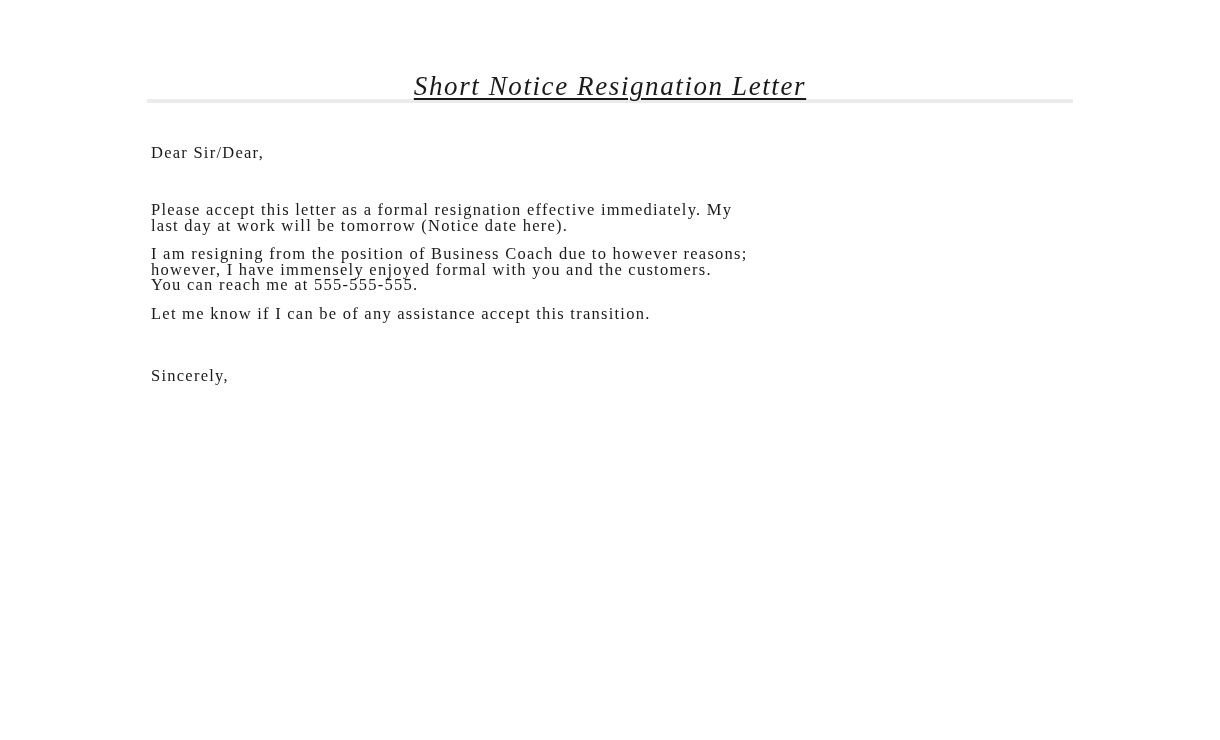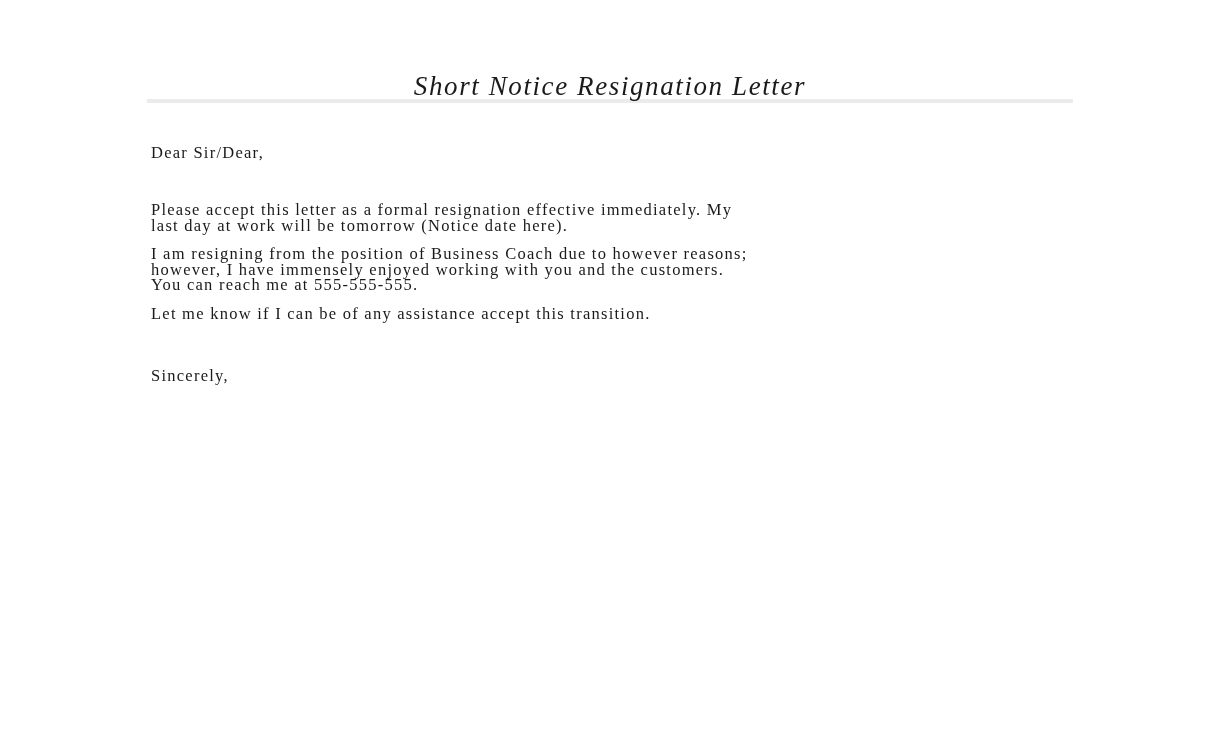--- a/index.html
+++ b/index.html
@@ -2,36 +2,36 @@
 <html><head>
 <meta charset="utf-8">
 <style>
   html, body { margin:0; padding:0; background:#ffffff; }
   body { width:1220px; height:740px; position:relative; overflow:hidden;
          font-family:"Liberation Serif", serif; color:#1a1a1a; }
   .title-wrap { position:absolute; left:147px; top:70px; width:926px; height:34px; }
   .title-rule { position:absolute; left:0; right:0; top:29px; height:4px; background:#ebebeb; }
   .title { position:absolute; left:0; right:0; top:0; text-align:center;
            font-style:italic; font-size:27px; letter-spacing:1.6px; line-height:32px; }
-  .title span { text-decoration-thickness:2px; text-underline-offset:3px; }
+  .title span { text-decoration:underline; text-decoration-thickness:2px; text-underline-offset:3px; }
   .line { position:absolute; left:151px; font-size:16.5px; letter-spacing:1.25px;
           white-space:nowrap; line-height:16px; transform-origin:left top; }
 </style>
 </head>
 <body>
 
 <div class="title-wrap">
   <div class="title-rule"></div>
   <div class="title"><span>Short Notice Resignation Letter</span></div>
 </div>
 
 <div class="line" style="top:145px">Dear Sir/Dear,</div>
 
 <div class="line" style="top:202px">Please accept this letter as a formal resignation effective immediately. My</div>
 <div class="line" style="top:218px">last day at work will be tomorrow (Notice date here).</div>
 
 <div class="line" style="top:246px">I am resigning from the position of Business Coach due to however reasons;</div>
-<div class="line" style="top:262px">however, I have immensely enjoyed working with you and the customers.</div>
+<div class="line" style="top:262px">however, I have immensely enjoyed formal with you and the customers.</div>
 <div class="line" style="top:277px">You can reach me at 555-555-555.</div>
 
 <div class="line" style="top:306px">Let me know if I can be of any assistance accept this transition.</div>
 
 <div class="line" style="top:368px">Sincerely,</div>
 
 </body></html>

